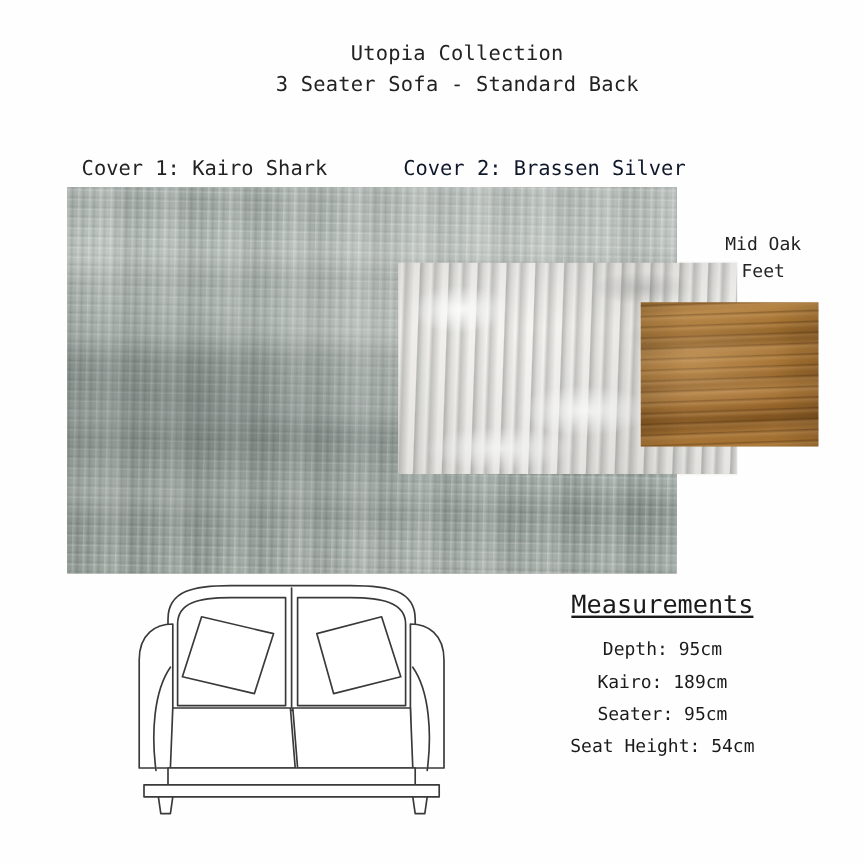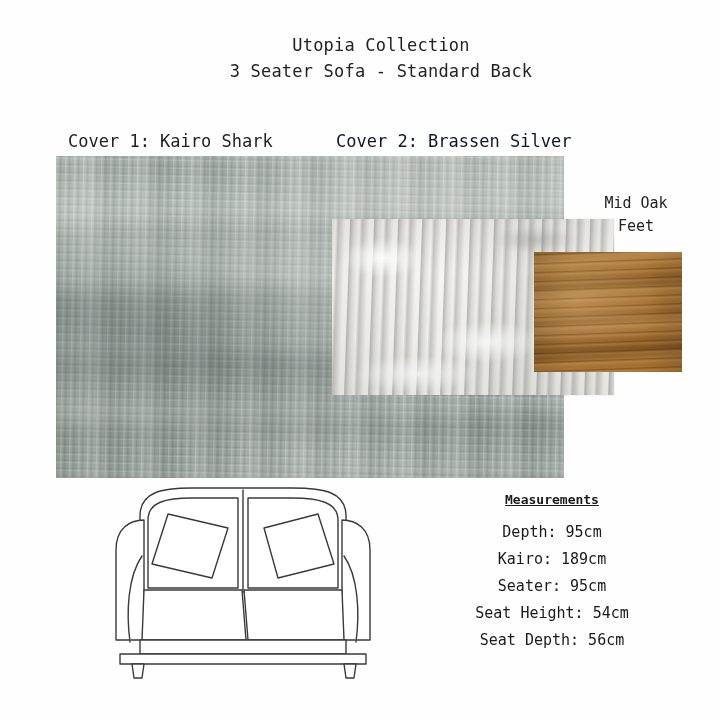--- a/index.html
+++ b/index.html
@@ -244,24 +244,23 @@
   .measurements {
     position: absolute;
     left: 432px;
     top: 492px;
     width: 240px;
     text-align: center;
     font-family: "DejaVu Sans Mono", monospace;
     color: #1a1a1a;
   }
   .measurements .heading {
-    font-size: 13px;
+    font-size: 21px;
     text-decoration: underline;
     margin-bottom: 12px;
-    font-weight: bold;
   }
   .measurements .row {
     font-size: 15px;
     line-height: 27px;
   }
 </style>
 </head>
 <body>
 
 <div class="page">
@@ -334,16 +333,15 @@
       </g>
     </svg>
   </div>
 
   <div class="measurements">
     <div class="heading">Measurements</div>
     <div class="row">Depth: 95cm</div>
     <div class="row">Kairo: 189cm</div>
     <div class="row">Seater: 95cm</div>
     <div class="row">Seat Height: 54cm</div>
-    <div class="row">Seat Depth: 56cm</div>
   </div>
 
 </div>
 
 </body></html>

